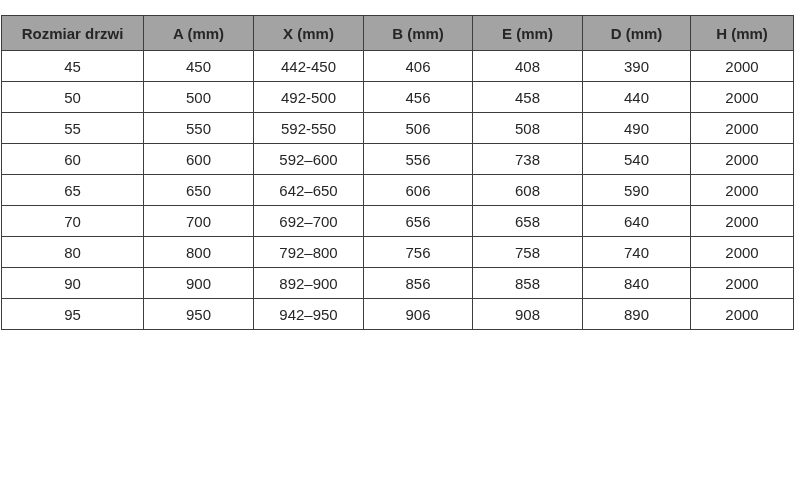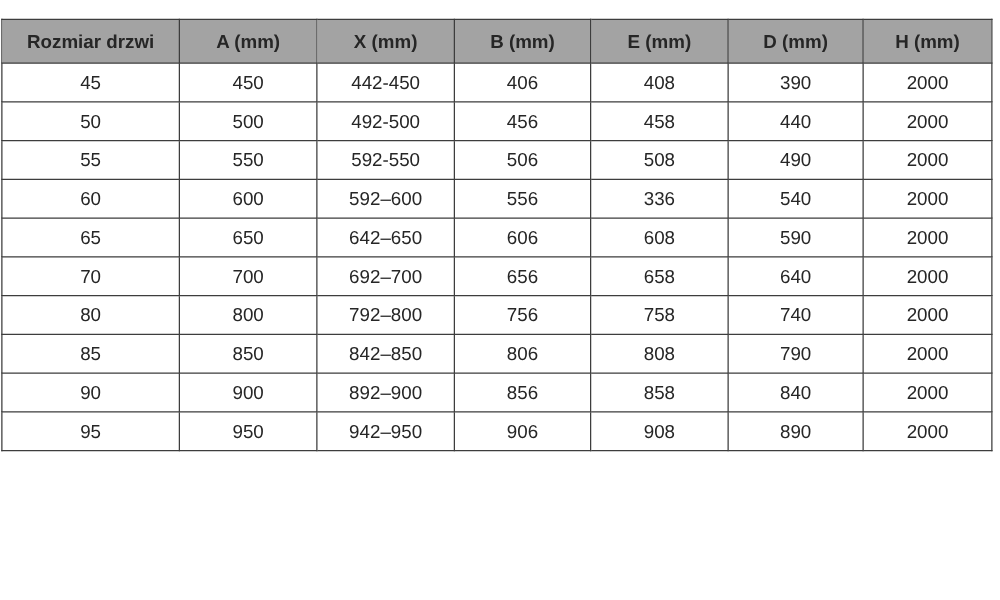--- a/index.html
+++ b/index.html
@@ -94,21 +94,21 @@
           <td>506</td>
           <td>508</td>
           <td>490</td>
           <td>2000</td>
         </tr>
         <tr>
           <td>60</td>
           <td>600</td>
           <td>592–600</td>
           <td>556</td>
-          <td>336</td>
+          <td>738</td>
           <td>540</td>
           <td>2000</td>
         </tr>
         <tr>
           <td>65</td>
           <td>650</td>
           <td>642–650</td>
           <td>606</td>
           <td>608</td>
           <td>590</td>
@@ -126,29 +126,20 @@
         <tr>
           <td>80</td>
           <td>800</td>
           <td>792–800</td>
           <td>756</td>
           <td>758</td>
           <td>740</td>
           <td>2000</td>
         </tr>
         <tr>
-          <td>85</td>
-          <td>850</td>
-          <td>842–850</td>
-          <td>806</td>
-          <td>808</td>
-          <td>790</td>
-          <td>2000</td>
-        </tr>
-        <tr>
           <td>90</td>
           <td>900</td>
           <td>892–900</td>
           <td>856</td>
           <td>858</td>
           <td>840</td>
           <td>2000</td>
         </tr>
         <tr>
           <td>95</td>

